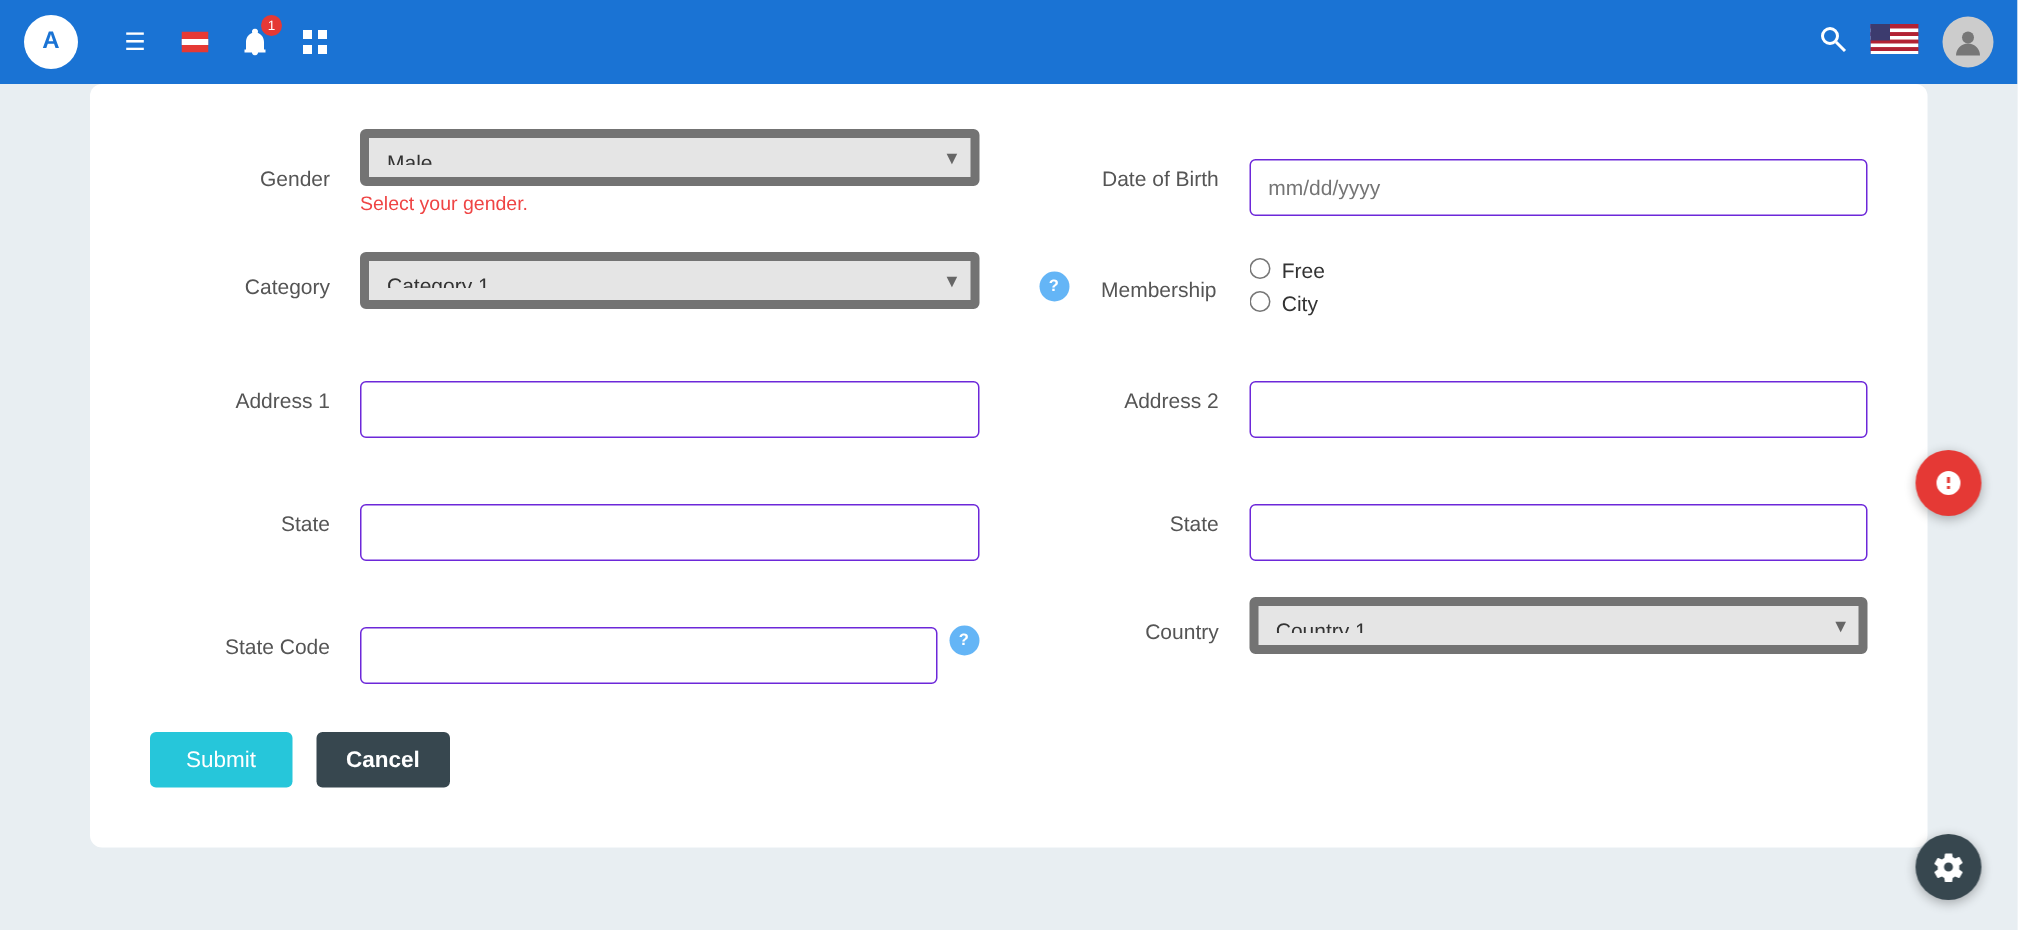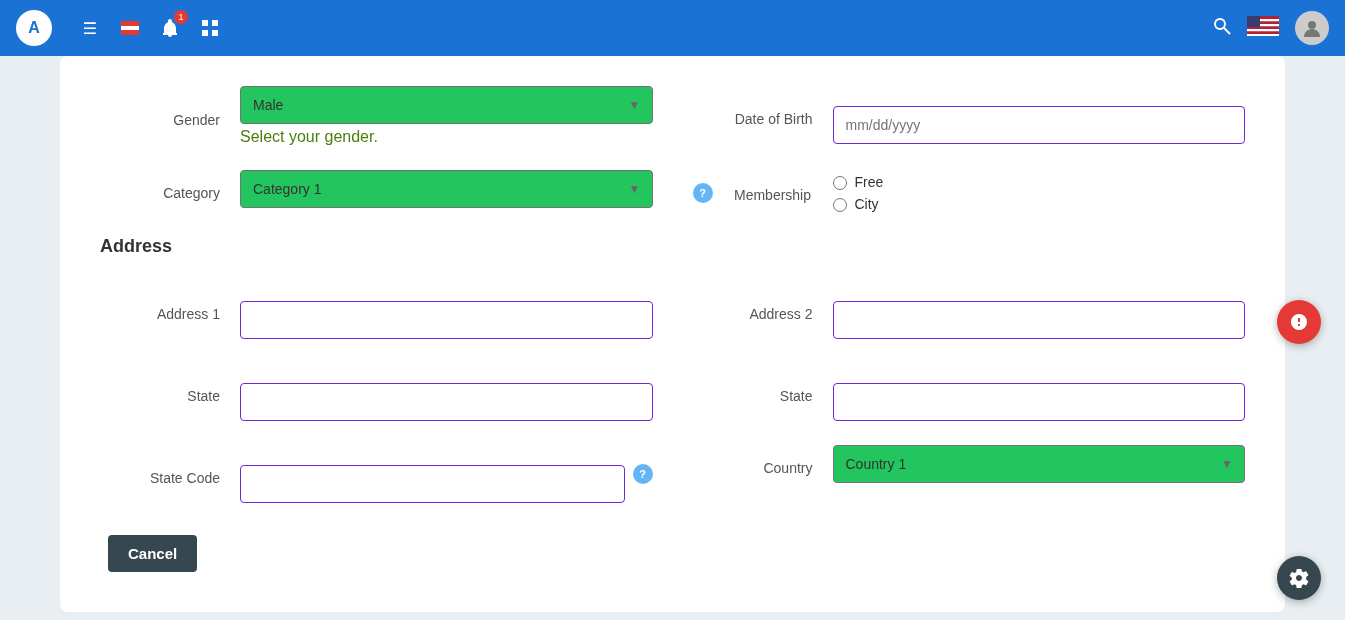--- a/index.html
+++ b/index.html
@@ -98,59 +98,59 @@
       margin-top: 20px;
     }
 
     .form-select-wrap {
       position: relative;
       flex: 1;
     }
 
     .form-select-wrap select {
       width: 100%;
-      border: 1px solid #737373;
+      border: 6px solid #737373;
       border-radius: 4px;
       padding: 8px 12px;
       font-size: 14px;
       color: #333;
       outline: none;
       height: 38px;
       appearance: none;
-      background: #22c55e;
+      background: #e5e5e5;
       cursor: pointer;
     }
 
     .select-chevron {
       position: absolute;
       right: 12px;
       top: 50%;
       transform: translateY(-50%);
       pointer-events: none;
       color: #666;
       font-size: 12px;
     }
 
     .hint-text {
-      font-size: 16px;
-      color: #4d7c0f;
+      font-size: 13px;
+      color: #ef4444;
       margin-top: 4px;
     }
 
     
     .membership-wrap {
       display: flex;
       flex-direction: column;
       gap: 6px;
       padding-top: 4px;
     }
 
     .radio-option {
       display: flex;
-      align-items: flex-end;
+      align-items: flex-start;
       gap: 8px;
       font-size: 14px;
       color: #333;
       cursor: pointer;
     }
 
     .radio-option input[type="radio"] {
       accent-color: #1a73d4;
       width: 14px; height: 14px;
       cursor: pointer;
@@ -349,21 +349,20 @@
               <span>Free</span>
           </label>
           <label class="radio-option">
             <input type="radio" name="membership" style=""> 
               <span>City</span>
           </label>
         </div>
       </div>
     </div>
 
-    <div class="section-heading">Address</div>
 
     <div class="form-row">
       <div class="form-col">
         <div class="form-label">Address 1</div>
         <div class="form-input-wrap">
           <input type="text" class="form-input" style="">
         </div>
       </div>
       <div class="form-col">
         <div class="form-label">Address 2</div>
@@ -405,20 +404,21 @@
               <option>Country 2</option>
               <option>Country 3</option>
             </select>
             <span class="select-chevron">▼</span>
           </div>
         </div>
       </div>
     </div>
 
     <div class="btn-row">
+      <button class="btn-submit">Submit</button>
       <button class="btn-cancel">Cancel</button>
     </div>
 
   </div>
 </div>
 
 <div class="floating-help">
   <svg width="20" height="20" viewBox="0 0 20 20" fill="white">
       <path d="M10 2a8 8 0 100 16A8 8 0 0010 2zm1 12H9v-2h2v2zm0-4H9V6h2v4z"></path>
     </svg>

